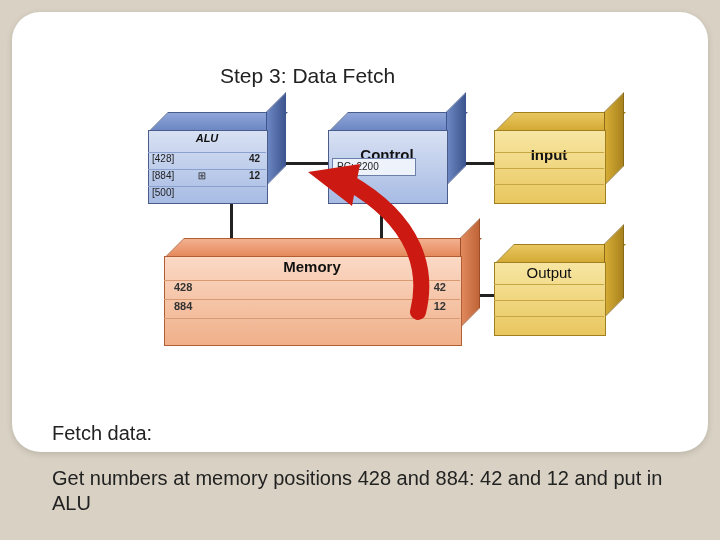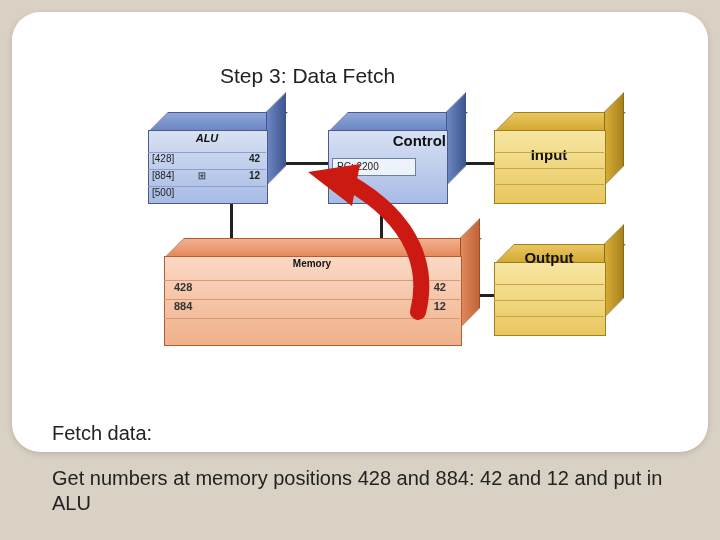--- a/index.html
+++ b/index.html
@@ -12,43 +12,43 @@
 .aluLabel{position:absolute;left:18px;top:18px;width:118px;text-align:center;font-weight:bold;font-style:italic;font-size:11px;color:#111;padding-top:2px}
 .aluRowsWrap{position:absolute;left:18px;top:40px;width:118px}
 .aluRow{height:16px;border-top:1px solid #8aa0cf;font-size:10px;color:#222;display:flex}
 .aluRow span.addr{width:40px;padding-left:4px}
 .aluRow span.op{width:20px;text-align:center}
 .aluRow span.val{flex:1;text-align:right;padding-right:6px;font-weight:bold}
 
 .ctrlTop{position:absolute;left:198px;top:0;width:118px;height:18px;transform:skewX(-45deg);transform-origin:bottom left;background:linear-gradient(#8fa6d9,#6a85c2);border:1px solid #4a5d8a}
 .ctrlSide{position:absolute;left:316px;top:0;width:18px;height:72px;transform:skewY(-45deg);transform-origin:top left;background:linear-gradient(90deg,#6d88c3,#3e5690);border:1px solid #3e5690}
 .ctrlFront{position:absolute;left:198px;top:18px;width:118px;height:72px;background:linear-gradient(#d8e1f3,#a7bbe4);border:1px solid #4a5d8a}
-.ctrlLabel{position:absolute;left:198px;top:18px;width:118px;text-align:right;font-weight:bold;font-size:15px;color:#111;padding-top:2px}
+.ctrlLabel{position:absolute;left:198px;top:18px;width:118px;text-align:center;font-weight:bold;font-size:15px;color:#111;padding-top:16px}
 .pcBox{position:absolute;left:202px;top:46px;width:78px;height:16px;background:#eef2fb;border:1px solid #6b7fa8;font-size:10px;line-height:16px;padding-left:4px;color:#222}
 
 .inTop{position:absolute;left:364px;top:0;width:110px;height:18px;transform:skewX(-45deg);transform-origin:bottom left;background:linear-gradient(#e9c75f,#d2a832);border:1px solid #a07f1f}
 .inSide{position:absolute;left:474px;top:0;width:18px;height:72px;transform:skewY(-45deg);transform-origin:top left;background:linear-gradient(90deg,#d7ad35,#a8821e);border:1px solid #8a6a14}
 .inFront{position:absolute;left:364px;top:18px;width:110px;height:72px;background:linear-gradient(#f7e6a2,#e9c75f);border:1px solid #a07f1f}
 .inLabel{position:absolute;left:364px;top:18px;width:110px;text-align:center;font-weight:bold;font-size:15px;color:#111;padding-top:16px}
 .inRow{position:absolute;left:364px;top:40px;width:110px;height:16px;border-top:1px solid #c6a744}
 .inRow2{top:56px}
 .inRow3{top:72px}
 
 .outTop{position:absolute;left:364px;top:132px;width:110px;height:18px;transform:skewX(-45deg);transform-origin:bottom left;background:linear-gradient(#e9c75f,#d2a832);border:1px solid #a07f1f}
 .outSide{position:absolute;left:474px;top:132px;width:18px;height:72px;transform:skewY(-45deg);transform-origin:top left;background:linear-gradient(90deg,#d7ad35,#a8821e);border:1px solid #8a6a14}
 .outFront{position:absolute;left:364px;top:150px;width:110px;height:72px;background:linear-gradient(#f7e6a2,#e9c75f);border:1px solid #a07f1f}
-.outLabel{position:absolute;left:364px;top:135px;width:110px;text-align:center;font-weight:bold;font-size:15px;color:#111;padding-top:2px}
+.outLabel{position:absolute;left:364px;top:150px;width:110px;text-align:center;font-weight:normal;font-size:15px;color:#111;padding-top:2px}
 .outRow{position:absolute;left:364px;top:172px;width:110px;height:16px;border-top:1px solid #c6a744}
 .outRow2{top:188px}
 .outRow3{top:204px}
 
 .memTop{position:absolute;left:34px;top:126px;width:296px;height:18px;transform:skewX(-45deg);transform-origin:bottom left;background:linear-gradient(#f3b18f,#e4875a);border:1px solid #b25e35}
 .memSide{position:absolute;left:330px;top:126px;width:18px;height:88px;transform:skewY(-45deg);transform-origin:top left;background:linear-gradient(90deg,#e28a5e,#bf6538);border:1px solid #9e4f28}
 .memFront{position:absolute;left:34px;top:144px;width:296px;height:88px;background:linear-gradient(#fbd9c5,#f0b08a);border:1px solid #b25e35}
-.memLabel{position:absolute;left:34px;top:144px;width:296px;text-align:center;font-weight:bold;font-size:10px;color:#111;padding-top:2px}
+.memLabel{position:absolute;left:34px;top:144px;width:296px;text-align:center;font-weight:bold;font-size:15px;color:#111;padding-top:2px}
 .memRowsWrap{position:absolute;left:34px;top:168px;width:296px}
 .memRow{height:18px;border-top:1px solid #d99a73;font-size:11px;color:#333;display:flex}
 .memRow .addr{width:60px;padding-left:10px;font-weight:bold}
 .memRow .val{flex:1;text-align:right;padding-right:14px;font-weight:bold}
 
 .bus{position:absolute;background:#222}
 .busH1{left:154px;top:50px;width:44px;height:3px}
 .busH2{left:334px;top:50px;width:30px;height:3px}
 .busV1{left:100px;top:90px;width:3px;height:36px}
 .busV2{left:250px;top:90px;width:3px;height:36px}

